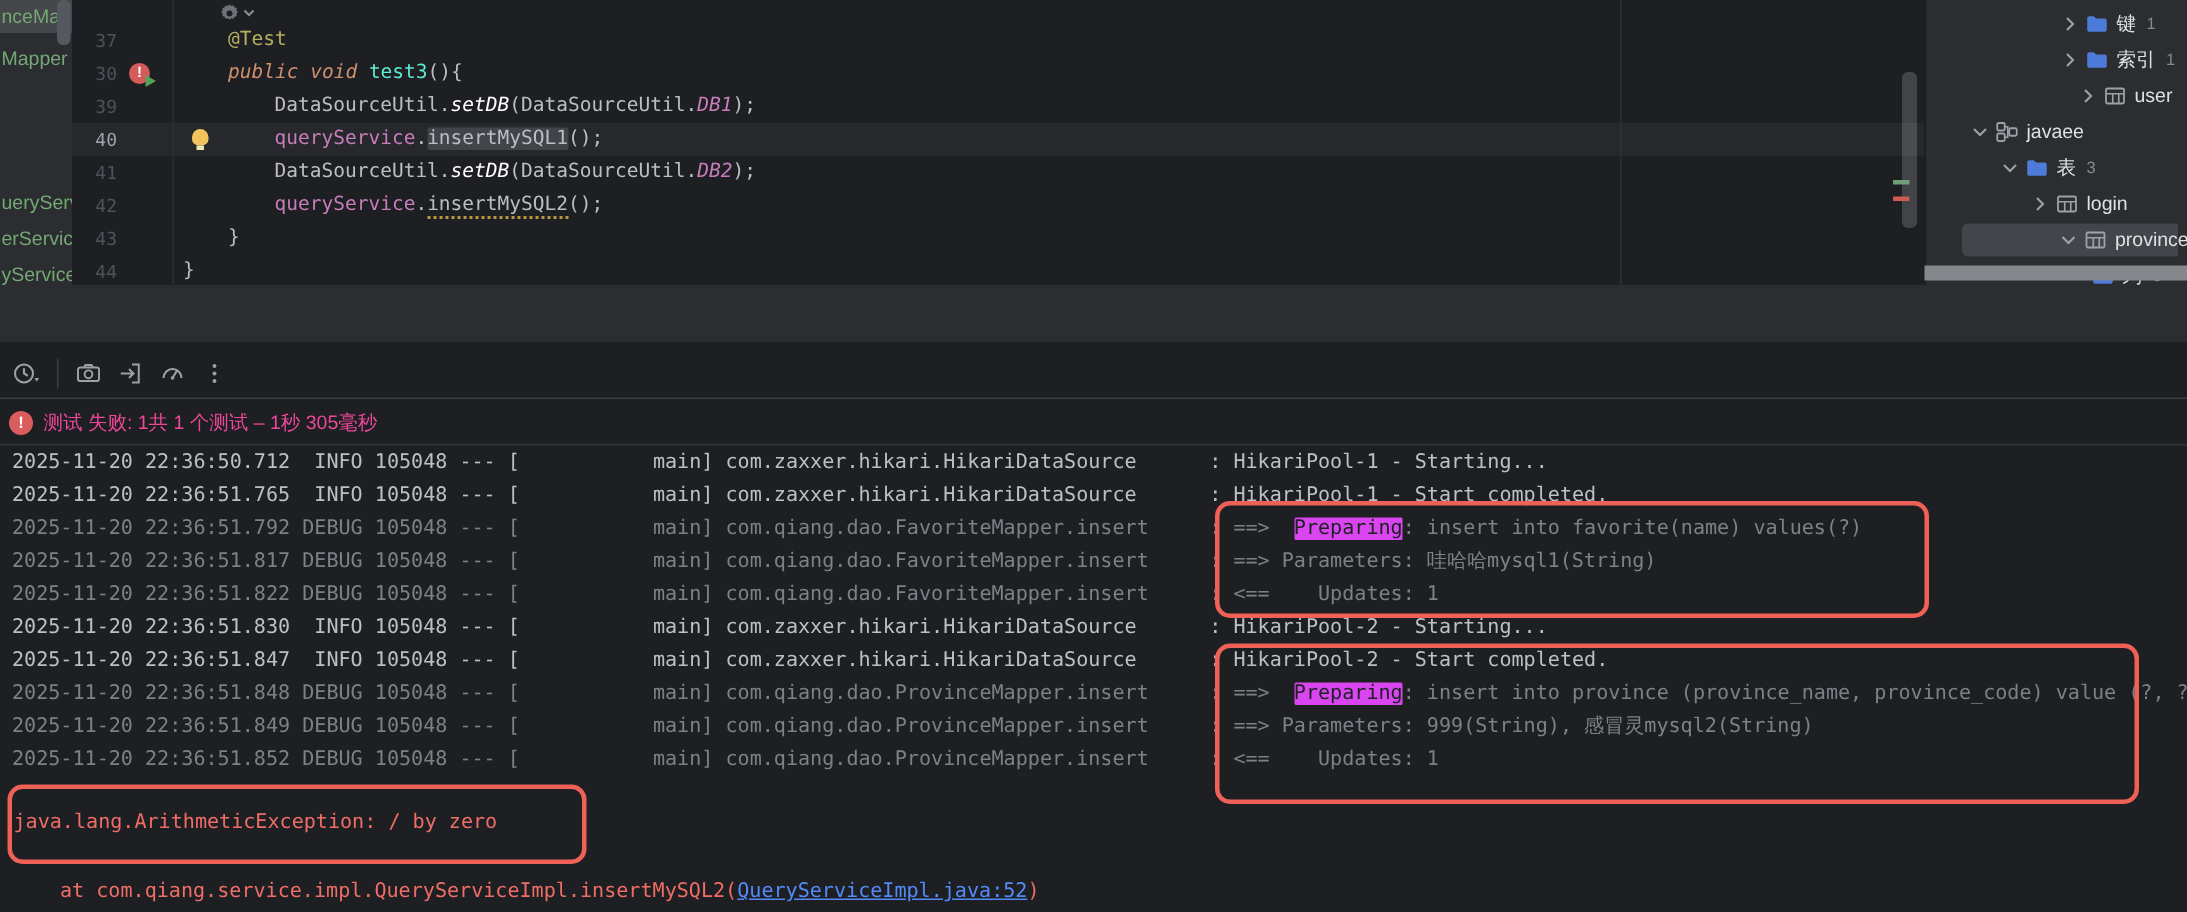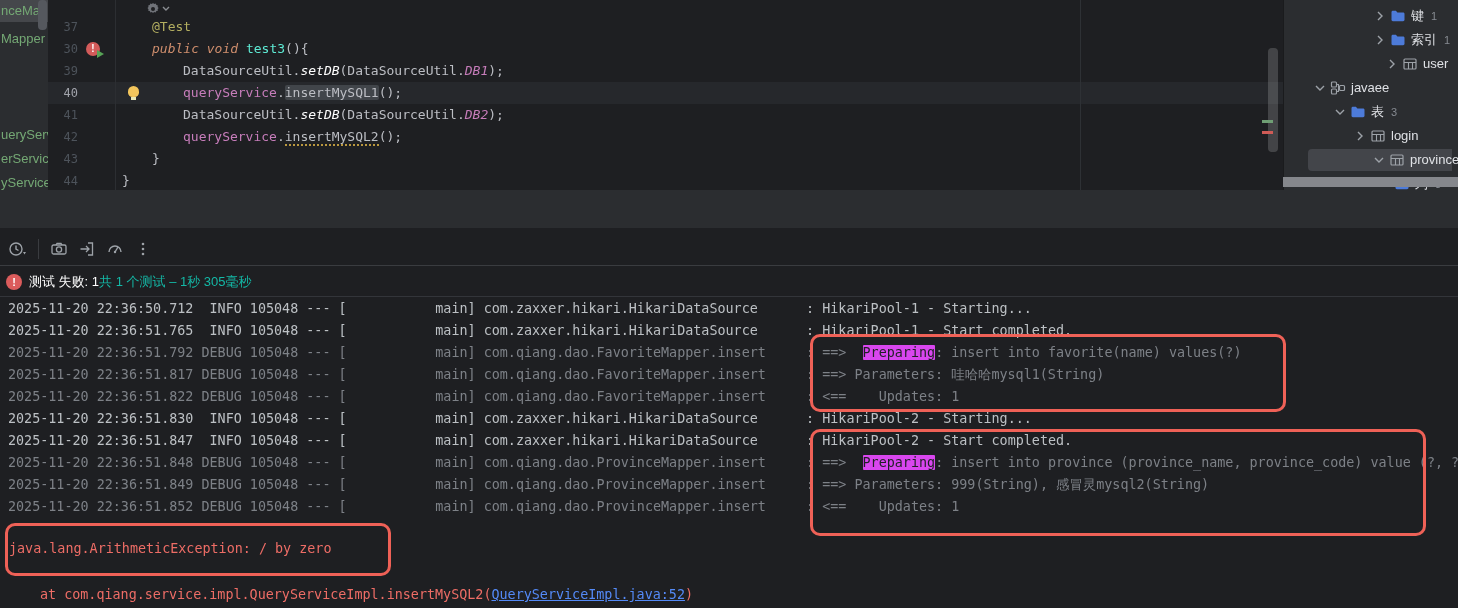--- a/index.html
+++ b/index.html
@@ -53,21 +53,21 @@
   
   #mid-band{left:0;top:190px;width:1458px;height:38px;background:#2b2d30;border-bottom:1px solid #131416;}
   #console{left:0;top:228px;width:1458px;height:380px;background:#1e1f22;}
   #toolbar{position:absolute;left:0;top:4px;height:34px;display:flex;align-items:center;}
   .tb-icon{width:24px;height:24px;display:flex;align-items:center;justify-content:center;border-radius:4px;}
   .tb-divider{width:1px;height:20px;background:#3a3c40;margin:0 6px;}
   #status-line1{position:absolute;left:0;top:37px;width:1458px;height:1px;background:#3a3c40;}
   #status-row{position:absolute;left:6px;top:42px;height:24px;display:flex;align-items:center;font-size:13px;}
   #status-fail-icon{width:16px;height:16px;border-radius:50%;background:#db5c5c;color:#fff;
       font-weight:bold;font-size:11px;text-align:center;line-height:16px;margin-right:7px;}
-  #status-fail{color:#ffffff;} #status-rest{color:#14b8a6;}
+  #status-fail{color:#ec4899;} #status-rest{color:#ec4899;}
   #status-line2{position:absolute;left:0;top:68px;width:1458px;height:1px;background:#33353a;}
 
   .log-line{position:absolute;left:8px;height:22px;line-height:22px;white-space:pre;font-size:13.4px;}
   .lv-info{color:#bcc0c4;text-align:center;} .lv-debug{color:#7d8187;}
   .seg-hl{background:#d946ef;color:#1f2023;border-radius:1px;}
 
   .anno-box{position:absolute;border:3px solid #ef6157;border-radius:10px;}
 
   #exception-text{position:absolute;left:9px;top:538px;height:22px;line-height:22px;
       font-size:13.4px;white-space:pre;color:#ee6d66;}

